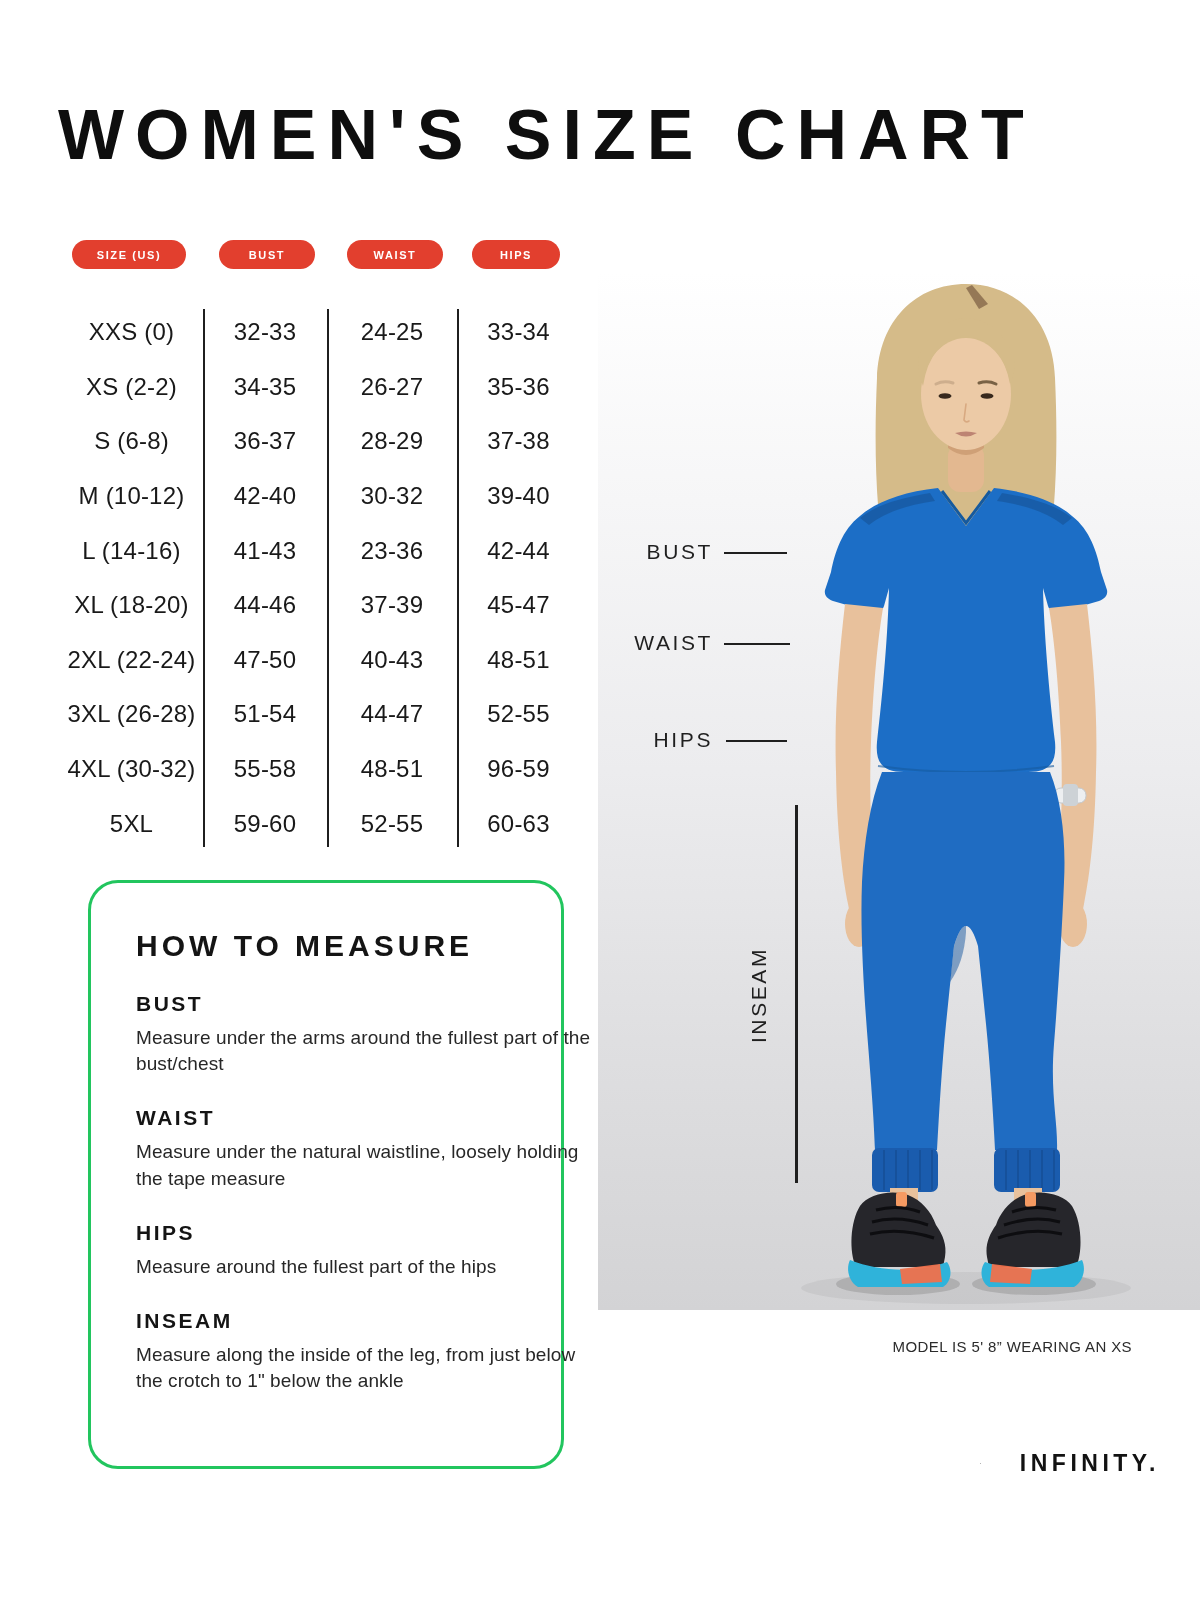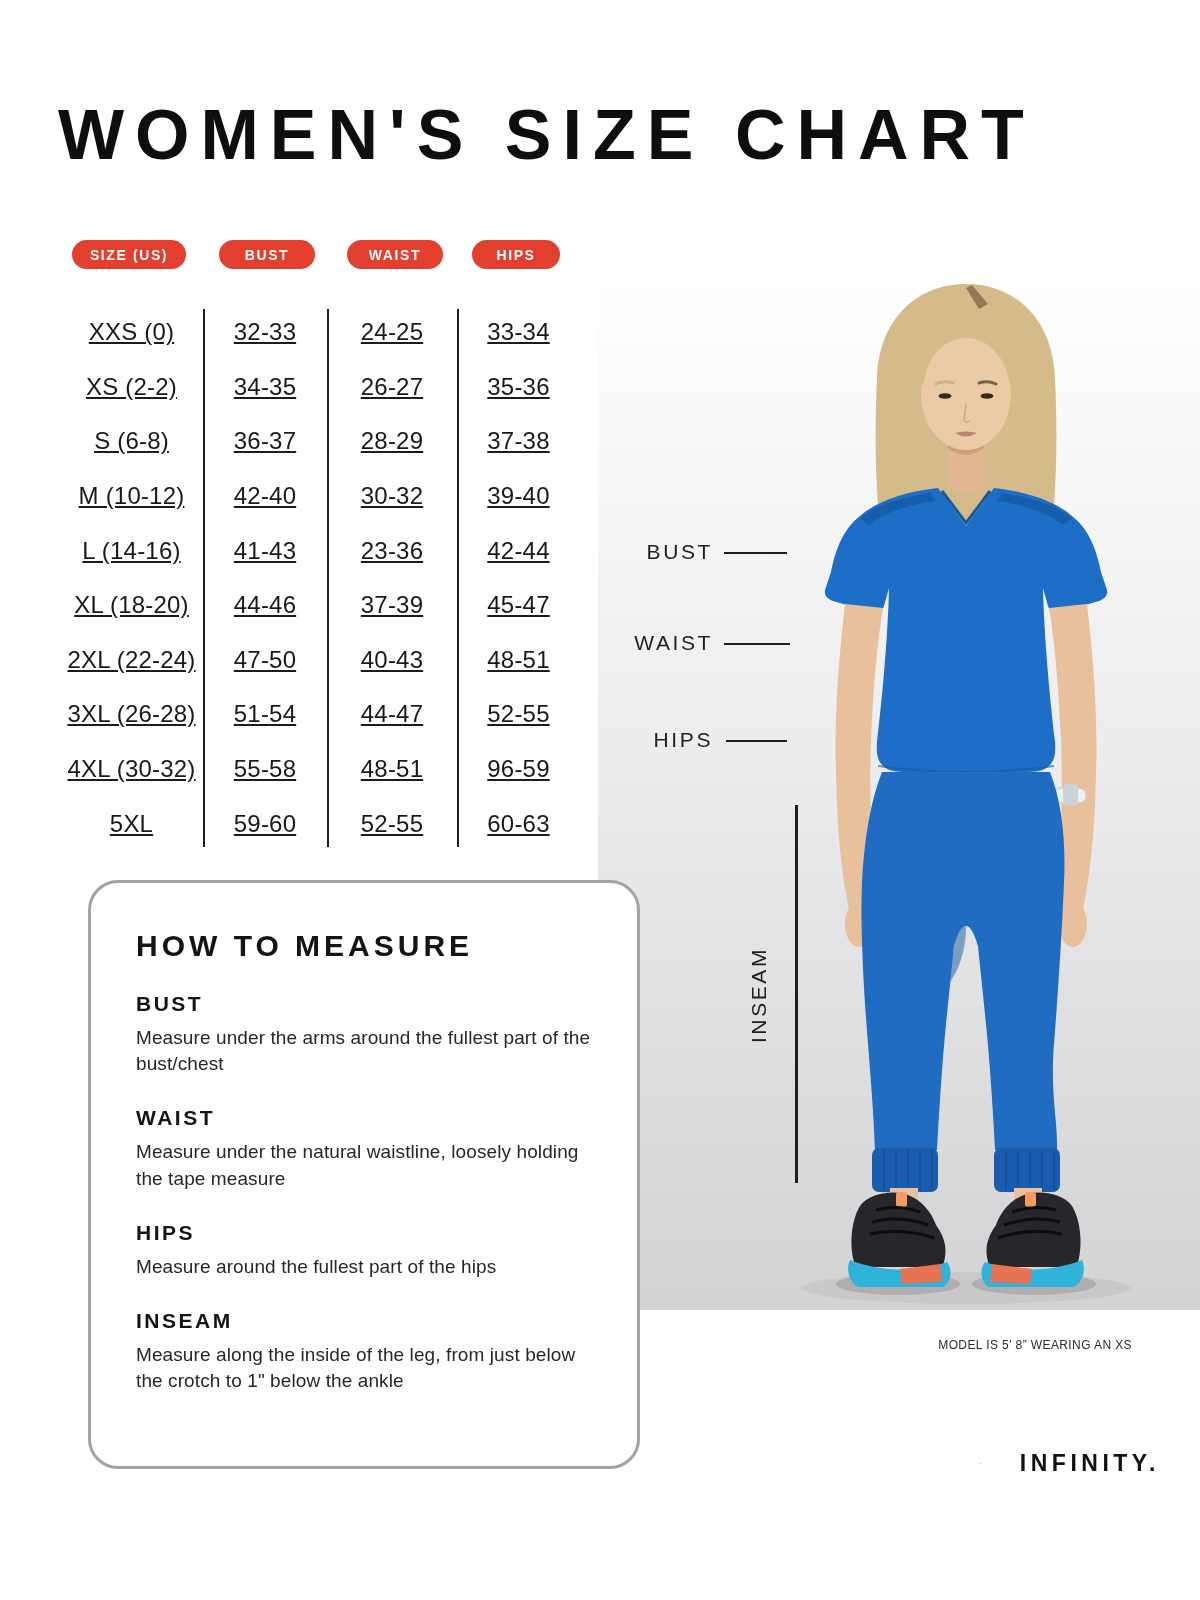--- a/index.html
+++ b/index.html
@@ -19,51 +19,51 @@
     left:58px; top:88px; width:1080px;
     font-size:70px; font-weight:700; letter-spacing:11px;
     color:#0e0e0e; white-space:nowrap;
   }
 
   
   .pill {
     position:absolute; top:240px; height:29px;
     background:#e23f2e; color:#ffffff;
     border-radius:15px;
-    font-size:14px; font-weight:700; letter-spacing:1.6px;
+    font-size:11px; font-weight:700; letter-spacing:1.6px;
     display:flex; align-items:center; justify-content:center;
   }
   .pill-size  { left:72px;  width:114px; }
   .pill-bust  { left:219px; width:96px; }
   .pill-waist { left:347px; width:96px; }
   .pill-hips  { left:472px; width:88px; }
 
   
-  .size-table { left:60px; top:298px; width:520px; height:546px;text-decoration:underline; }
+  .size-table { left:60px; top:298px; width:520px; height:546px; }
   .size-grid {
     display:grid;
     grid-template-columns:143px 124px 130px 123px;
     grid-auto-rows:54.6px;
     width:100%; height:100%;
   }
   .cell {
     display:flex; align-items:center; justify-content:center;
     font-size:24px; color:#191919; letter-spacing:0.2px;
     white-space:nowrap;
   }
   .divider {
     position:absolute; top:4px; height:538px; width:2px;
     background:#1f1f1f;
   }
   .div-1 { left:143px; } .div-2 { left:267px; } .div-3 { left:397px; }
 
   
   .measure-box {
-    left:88px; top:873px; width:552px; height:589px;
-    border:3px solid #a3a3a3; border-radius:30px;
+    left:88px; top:873px; width:476px; height:589px;
+    border:3px solid #22c55e; border-radius:30px;
     padding:46px 40px 0 45px;
     background:#ffffff;
   }
   .measure-title {
     font-size:30px; font-weight:700; letter-spacing:4px; color:#141414;
   }
   .measure-section { margin-top:29px; }
   .measure-label {
     font-size:21px; font-weight:700; letter-spacing:2.5px; color:#141414;
     margin-bottom:9px;
@@ -97,21 +97,21 @@
     background:#1f1f1f;
   }
   .inseam-label {
     position:absolute; left:660px; top:982px; width:200px; height:26px;
     text-align:center; font-size:21px; letter-spacing:2.6px; color:#1f1f1f;
     transform:rotate(-90deg);
   }
 
   .model-caption {
     left:700px; top:1331px; width:432px; text-align:right;
-    font-size:12px; letter-spacing:0.4px; color:#2b2b2b; white-space:nowrap;
+    font-size:15px; letter-spacing:0.4px; color:#2b2b2b; white-space:nowrap;
   }
 
   
   .brand { left:980px; top:1440px; width:180px; height:32px; display:flex; align-items:center;gap:30px; }
   .brand-icon { width:37px; height:25px; margin-right:9px; }
   .brand-name {
     font-size:23px; font-weight:700; letter-spacing:4.5px; color:#121212;
     white-space:nowrap;
   }
 </style>

